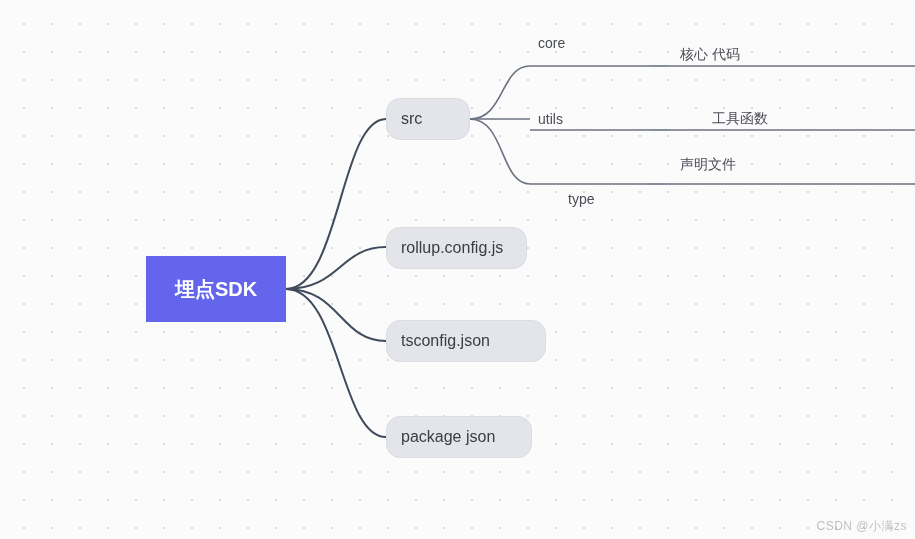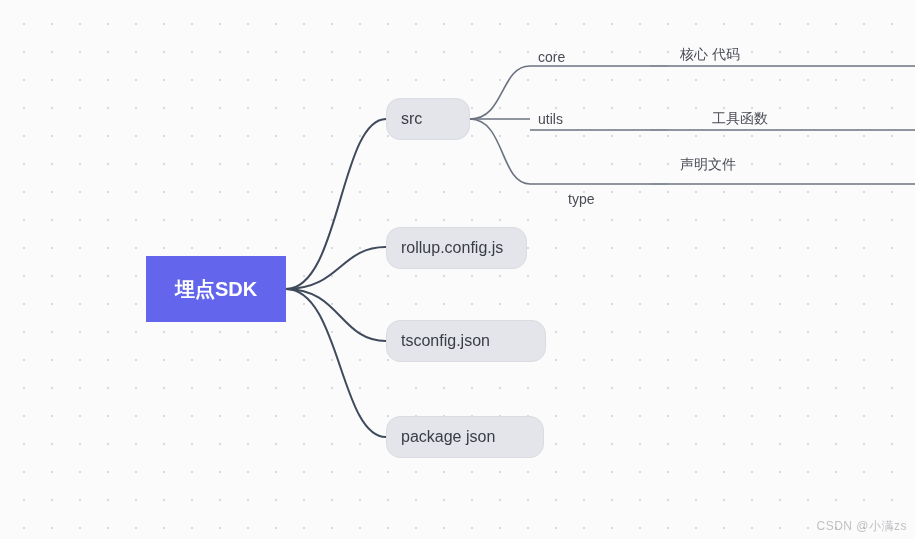--- a/index.html
+++ b/index.html
@@ -44,30 +44,30 @@
     font-size: 16px;
     border: 1px solid #dadce1;
     border-radius: 14px;
     height: 42px;
     padding: 0 14px;
     justify-content: flex-start;
   }
   .branch.b1 { left: 386px; top: 98px;  width: 84px; }
   .branch.b2 { left: 386px; top: 227px; width: 141px; }
   .branch.b3 { left: 386px; top: 320px; width: 160px; }
-  .branch.b4 { left: 386px; top: 416px; width: 158px; }
+  .branch.b4 { left: 386px; top: 416px; width: 146px; }
   .leaf {
     position: absolute;
     font-size: 14px;
     color: #4a4c55;
     height: 26px;
     display: flex;
     align-items: center;
   }
-  .leaf.l1a { left: 538px; top: 44px;  }
+  .leaf.l1a { left: 538px; top: 30px;  }
   .leaf.l1b { left: 680px; top: 42px; align-items: center;  }
   .leaf.l2a { left: 538px; top: 106px; }
   .leaf.l2b { left: 712px; top: 106px; }
   .leaf.l3a { left: 538px; top: 186px; margin-left: 30px; }
   .leaf.l3b { left: 680px; top: 152px; }
   .watermark {
     position: absolute;
     right: 8px;
     bottom: 4px;
     font-size: 12px;

